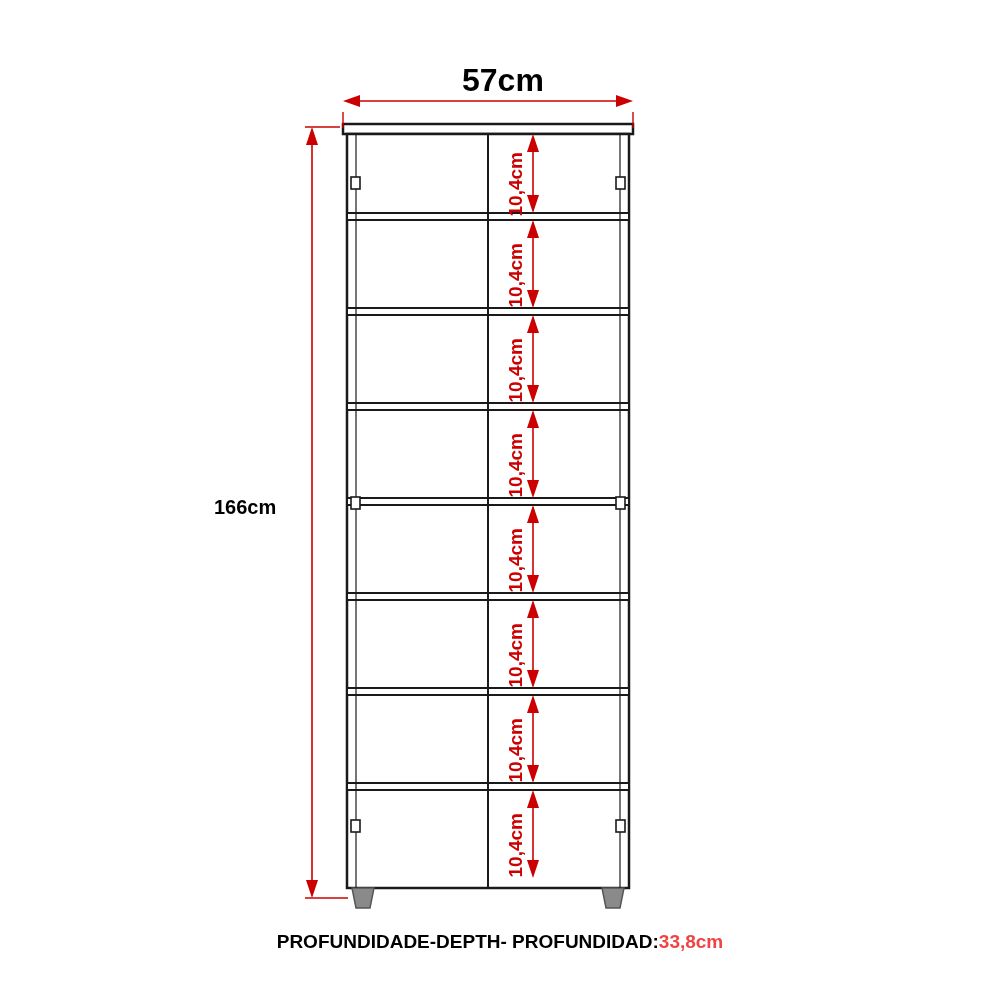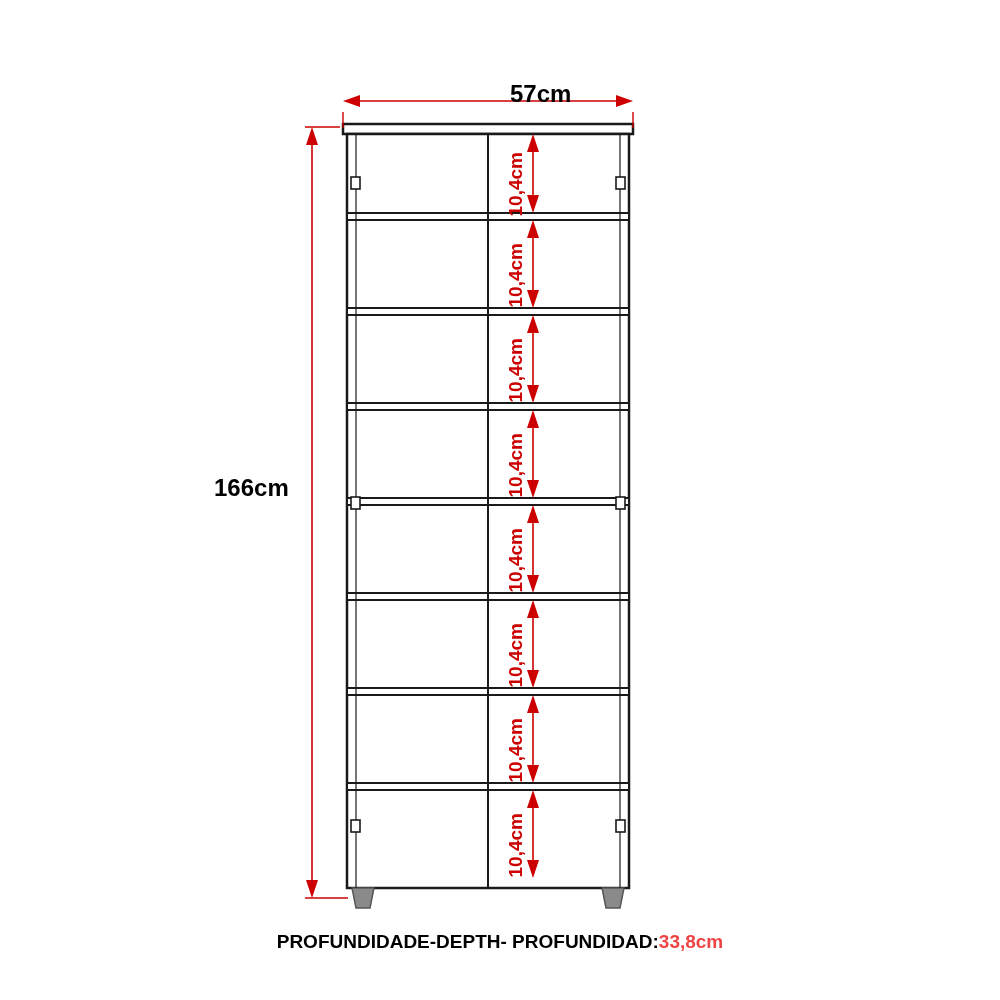--- a/index.html
+++ b/index.html
@@ -23,28 +23,27 @@
   }
   .dim-label {
     position: absolute;
     font-family: "Liberation Sans", sans-serif;
     font-weight: bold;
     color: #000000;
     white-space: nowrap;
   }
   #width-label {
     left: 462px;
-    top: 80px;
-    font-size: 24px;
-    margin-left: 48px;
+    top: 62px;
+    font-size: 32px;
   }
   #height-label {
     left: 214px;
-    top: 474px;
-    font-size: 24px;
+    top: 496px;
+    font-size: 20px;
   }
   .shelf-label {
     position: absolute;
     font-family: "Liberation Sans", sans-serif;
     font-weight: bold;
     font-size: 19px;
     color: #cc0000;
     white-space: nowrap;
     writing-mode: vertical-rl;
     text-orientation: mixed;

